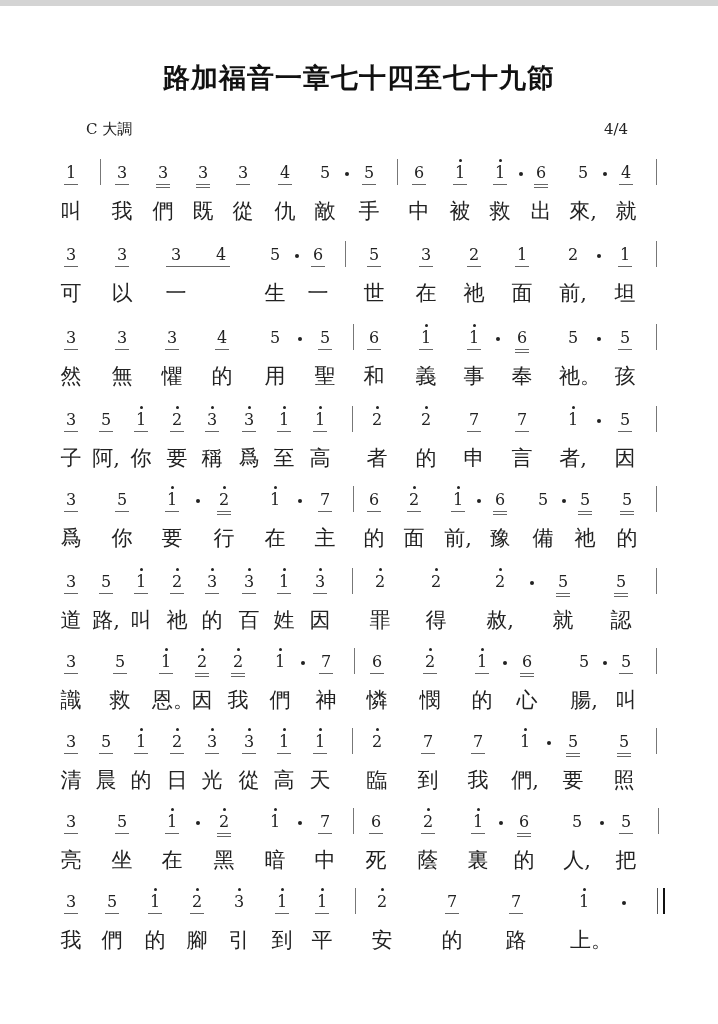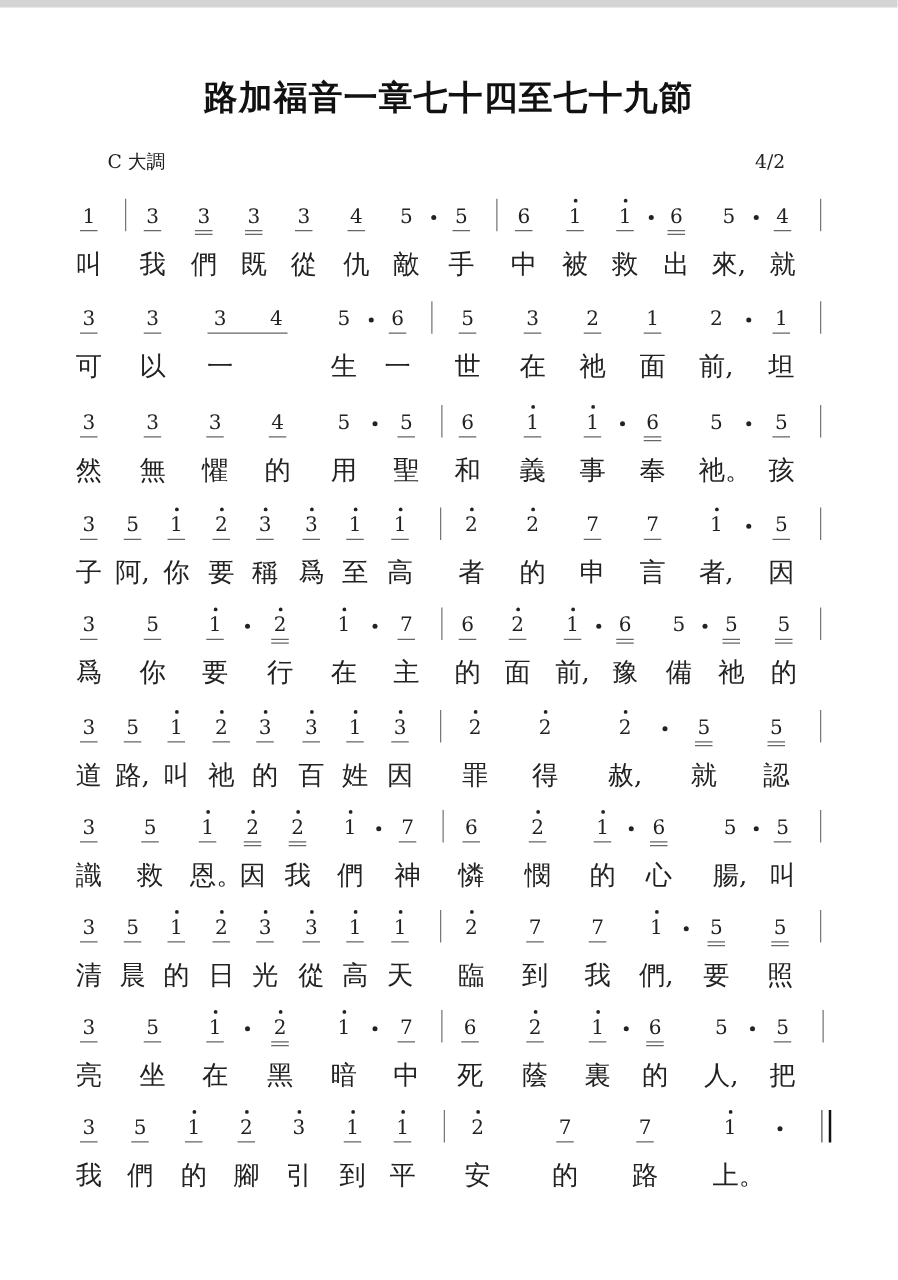--- a/index.html
+++ b/index.html
@@ -39,21 +39,21 @@
     font-family: "DejaVu Serif", serif; font-size: 21px; line-height: 28px; color: #222; white-space: nowrap;
   }
 </style>
 </head>
 <body>
 
 <div class="topbar"></div>
 
 <div class="title">路加福音一章七十四至七十九節</div>
 <div class="key">C 大調</div>
-<div class="meter">4/2</div>
+<div class="meter">4/4</div>
 
 <div id="score">
     <div class="system" style="top: 155px;">
       <div class="nrow">
         <div class="note" style="left: 71px;"><span>1</span><span class="u1"></span></div>
         <div class="bar" style="left: 100px;"></div>
         <div class="note" style="left: 122px;"><span>3</span><span class="u1"></span></div>
         <div class="note" style="left: 163px;"><span>3</span><span class="u1"></span><span class="u2"></span></div>
         <div class="note" style="left: 203px;"><span>3</span><span class="u1"></span><span class="u2"></span></div>
         <div class="note" style="left: 243px;"><span>3</span><span class="u1"></span></div>

